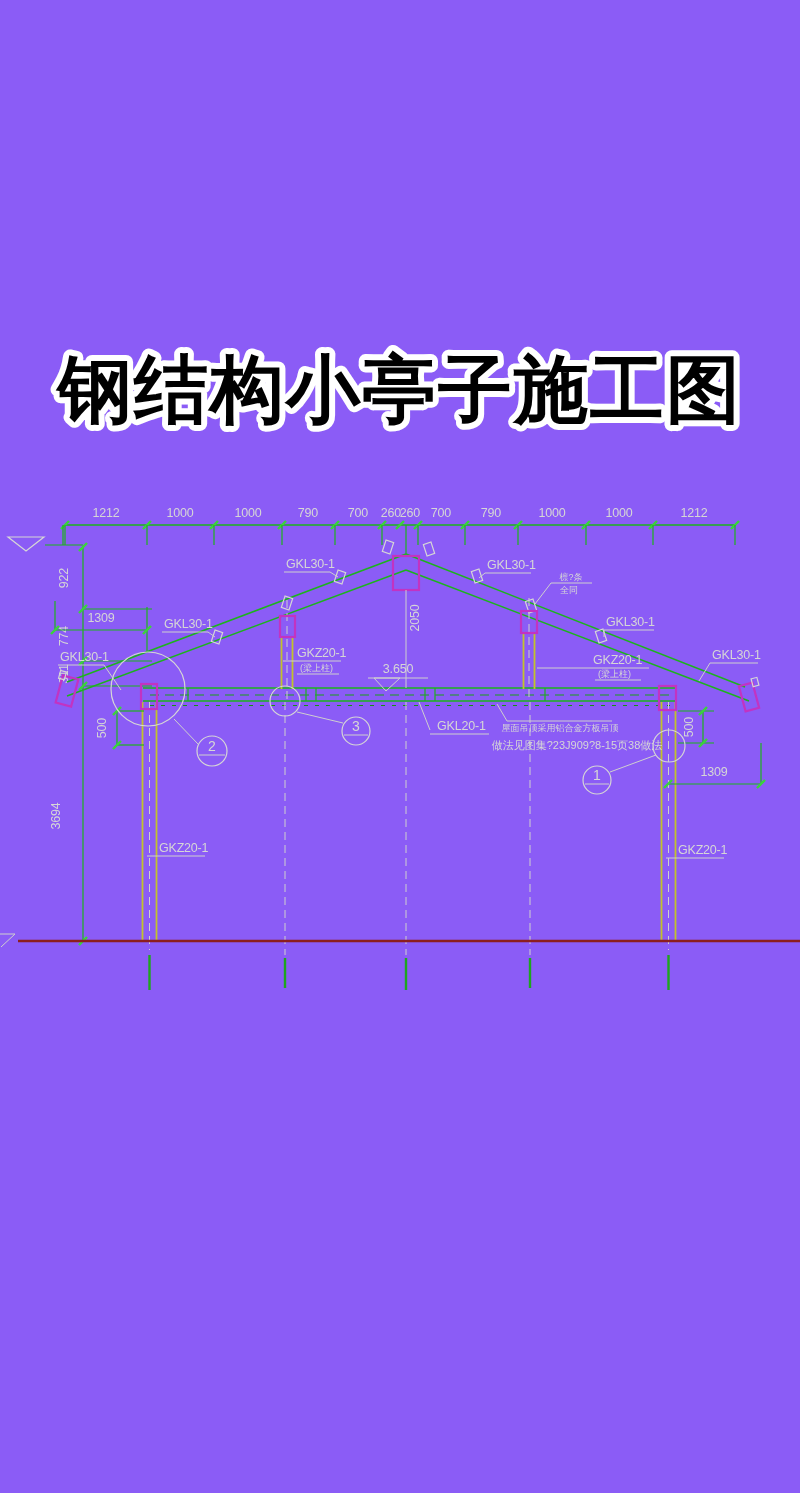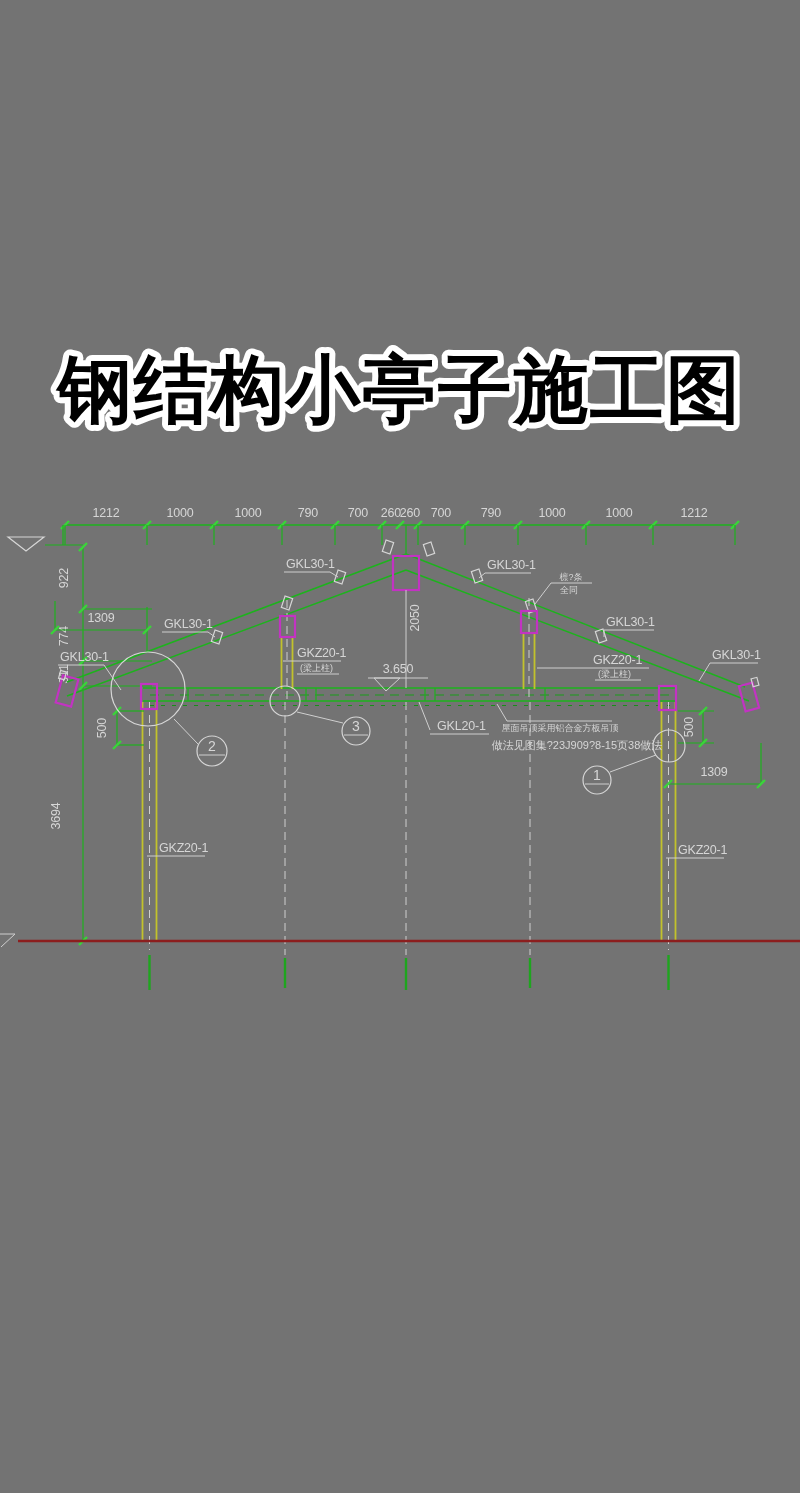--- a/index.html
+++ b/index.html
@@ -1,16 +1,16 @@
 <!DOCTYPE html>
 <html><head>
 <meta charset="utf-8">
 <style>
   html,body{margin:0;padding:0;background:#000;}
-  .stage{position:relative;width:800px;height:1493px;background:#737373;overflow:hidden;}
+  .stage{position:relative;width:800px;height:1493px;background:#8b5cf6;overflow:hidden;}
   svg{position:absolute;left:0;top:0;}
   
   .g  {stroke:#1db31d;stroke-width:1.5;fill:none;}
   .g2 {stroke:#1db31d;stroke-width:1.2;fill:none;}
   .gd {stroke:#1a9e1a;stroke-width:1.2;fill:none;stroke-dasharray:9 6;}
   .gd2{stroke:#178f17;stroke-width:1.1;fill:none;stroke-dasharray:4 7;}
   .gu {stroke:#1fa51f;stroke-width:2.4;fill:none;}
   .tk {stroke:#3ad43a;stroke-width:2.4;fill:none;}
   .y  {stroke:#c2c22c;stroke-width:1.8;fill:none;}
   .m  {stroke:#c233c2;stroke-width:2.2;fill:none;}

